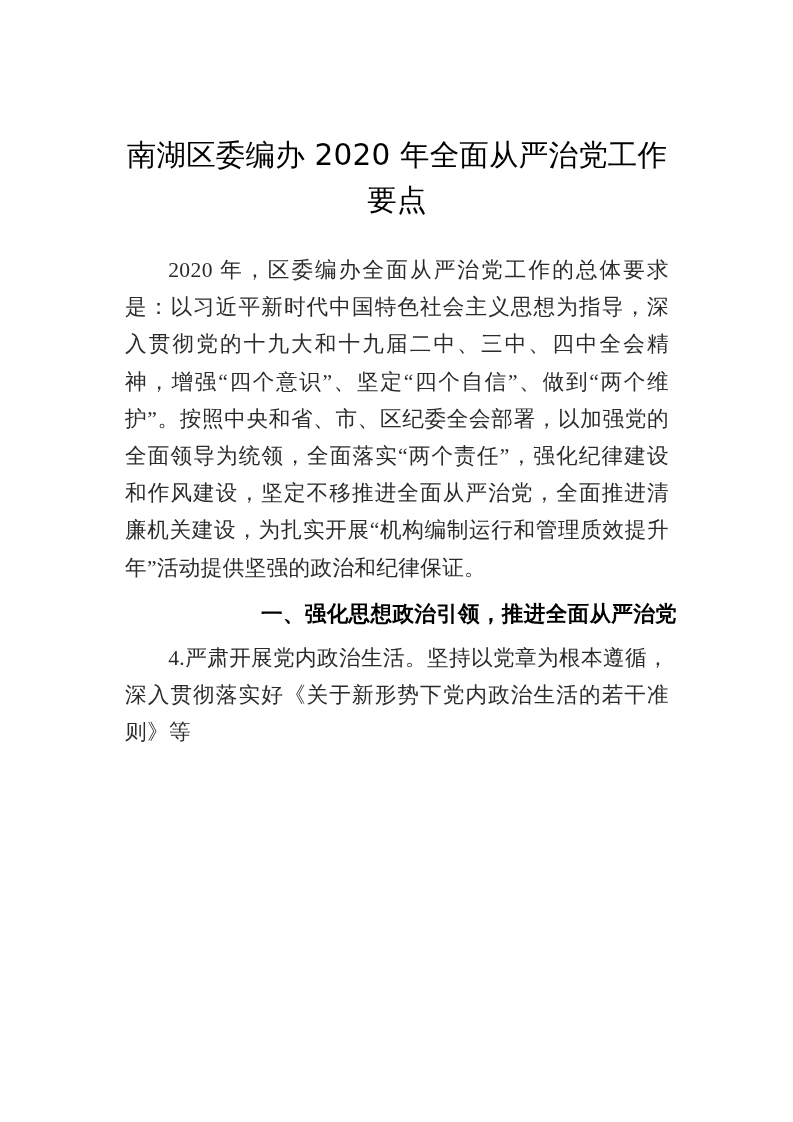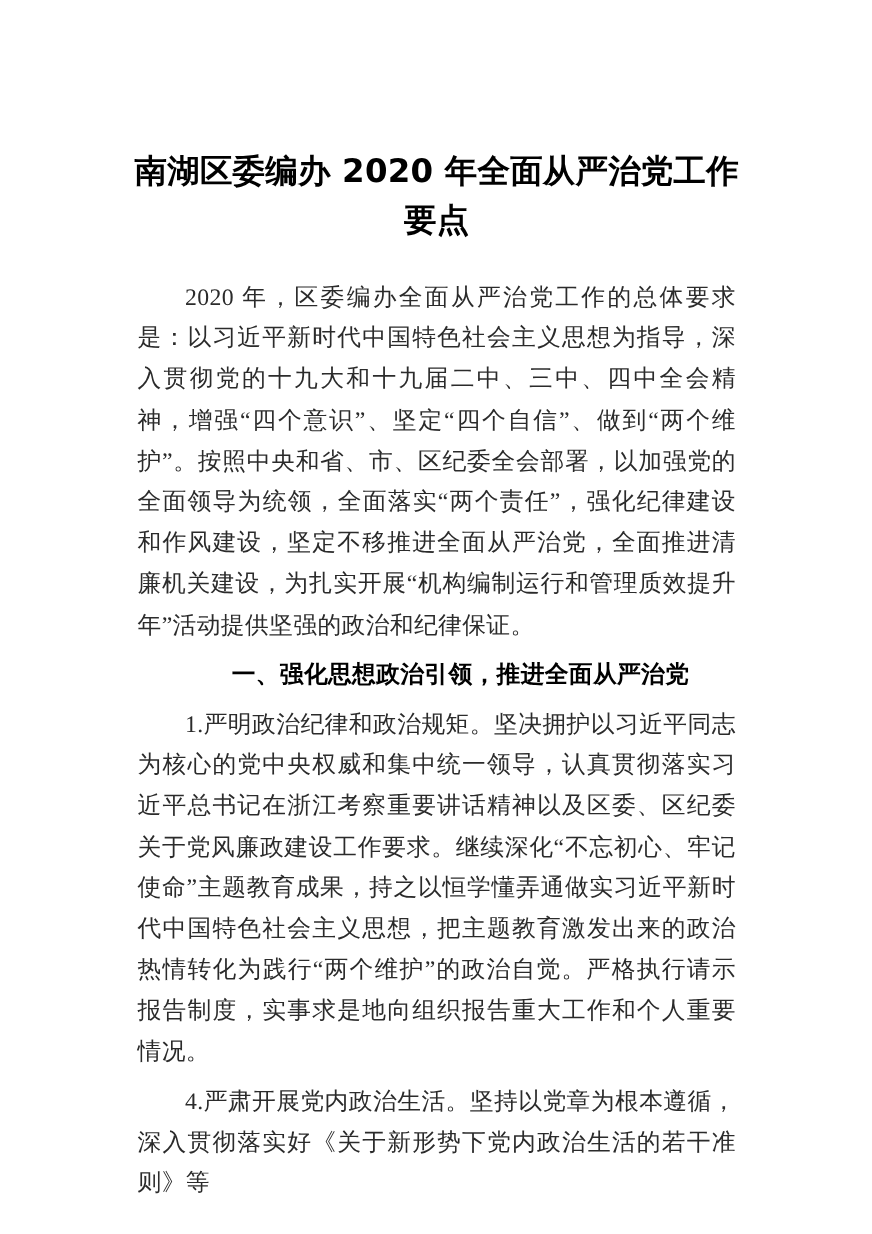--- a/index.html
+++ b/index.html
@@ -30,21 +30,21 @@
     top: 0;
     width: 560px;
   }
 
   .doc-title {
     margin: 0;
     padding: 0;
     padding-top: 133px;
     text-align: center;
     font-family: "DejaVu Sans", "Liberation Sans", sans-serif;
-    font-weight: 700;
+    font-weight: 400;
     font-size: 29.5px;
     line-height: 45px;
     letter-spacing: 0.2px;
     color: #000000;
     text-rendering: optimizeLegibility;
   }
 
   .para {
     margin: 8px;
     padding: 0;
@@ -66,33 +66,32 @@
   .section-heading {
     margin: 0;
     padding: 0;
     font-family: "DejaVu Sans", "Liberation Sans", sans-serif;
     font-weight: 700;
     font-size: 21.6px;
     line-height: 37.2px;
     color: #000000;
     text-indent: 2em;
     letter-spacing: 0.3px;
-    text-align: center;
+    text-align: right;
   }
 </style>
 </head>
 <body>
 
 <div class="page">
   <div class="content">
 
     <h1 class="doc-title">南湖区委编办 2020 年全面从严治党工作要点</h1>
 
     <p class="para first-body">2020 年，区委编办全面从严治党工作的总体要求是：以习近平新时代中国特色社会主义思想为指导，深入贯彻党的十九大和十九届二中、三中、四中全会精神，增强“四个意识”、坚定“四个自信”、做到“两个维护”。按照中央和省、市、区纪委全会部署，以加强党的全面领导为统领，全面落实“两个责任”，强化纪律建设和作风建设，坚定不移推进全面从严治党，全面推进清廉机关建设，为扎实开展“机构编制运行和管理质效提升年”活动提供坚强的政治和纪律保证。</p>
 
     <h2 class="section-heading">一、强化思想政治引领，推进全面从严治党</h2>
 
-    <p class="para">1.严明政治纪律和政治规矩。坚决拥护以习近平同志为核心的党中央权威和集中统一领导，认真贯彻落实习近平总书记在浙江考察重要讲话精神以及区委、区纪委关于党风廉政建设工作要求。继续深化“不忘初心、牢记使命”主题教育成果，持之以恒学懂弄通做实习近平新时代中国特色社会主义思想，把主题教育激发出来的政治热情转化为践行“两个维护”的政治自觉。严格执行请示报告制度，实事求是地向组织报告重大工作和个人重要情况。</p>
 
     <p class="para">4.严肃开展党内政治生活。坚持以党章为根本遵循，深入贯彻落实好《关于新形势下党内政治生活的若干准则》等</p>
 
   </div>
 </div>
 
 </body></html>

